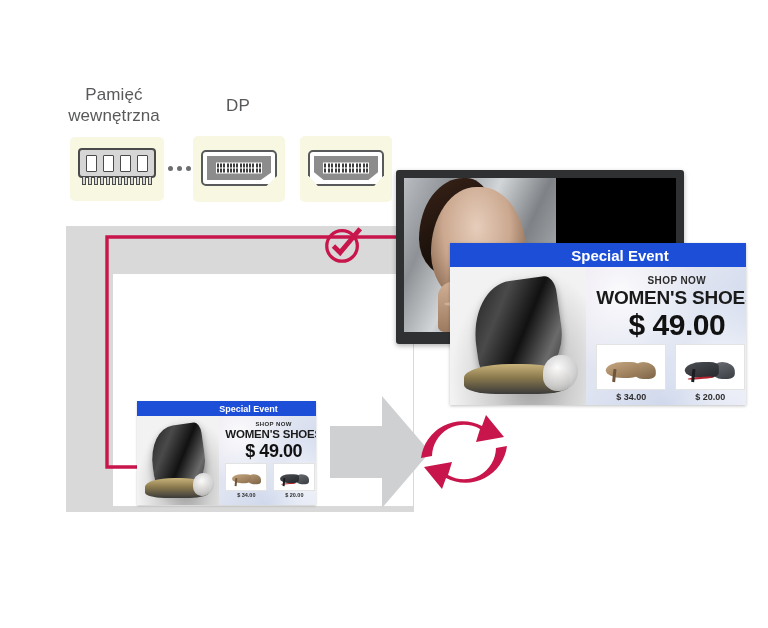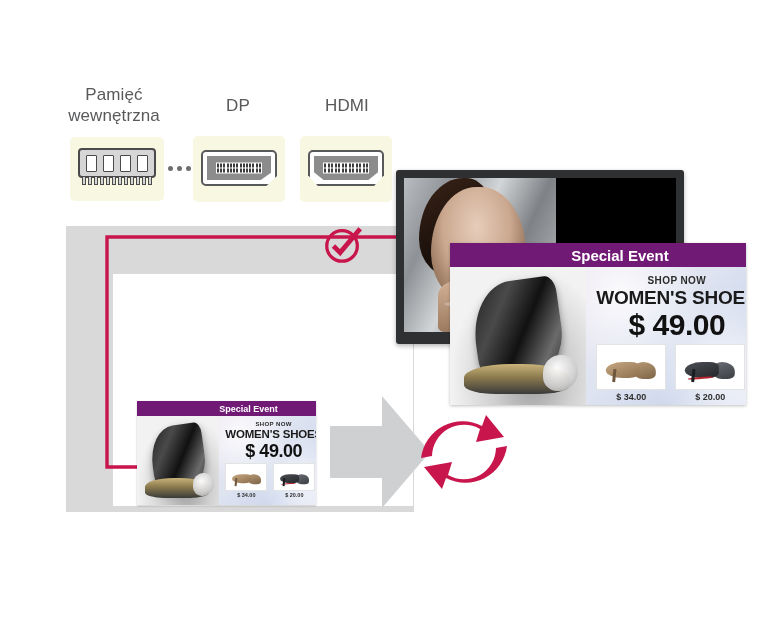--- a/index.html
+++ b/index.html
@@ -107,21 +107,21 @@
 
   
   #big-arrow{position:absolute;left:330px;top:392px;width:100px;height:120px;}
 
   
   #sync-icon{position:absolute;left:418px;top:412px;width:92px;height:80px;}
 
   
   .ad{position:absolute;background:#ffffff;overflow:hidden;}
   .ad-head{
-    width:100%;background:#701a75;color:#ffffff;
+    width:100%;background:#1d4ed8;color:#ffffff;
     display:flex;align-items:center;justify-content:center;
     font-weight:bold;box-sizing:border-box;padding-left:44px;
   }
   .ad-body{display:flex;width:100%;text-align:center;}
   .ad-photo{
     position:relative;flex:0 0 46%;
     background:
       radial-gradient(ellipse at 60% 80%, #9a9a9a 0%, #cfcfcf 35%, #f2f2f2 70%);
     overflow:hidden;
   }
@@ -264,21 +264,20 @@
   }
 </style>
 </head>
 <body>
 
 <div class="stage">
 
   <div class="src-label" id="lbl-mem">Pamięć
 wewnętrzna</div>
   <div class="src-label" id="lbl-dp">DP</div>
-  <div class="src-label" id="lbl-hdmi">HDMI</div>
 
   <div class="tile" id="tile-mem"></div>
   <div class="tile" id="tile-dp"></div>
   <div class="tile" id="tile-hdmi"></div>
 
   <div class="ram">
     <div class="ram-body">
       <i class="ram-chip"></i>
         <i class="ram-chip"></i>
         <i class="ram-chip"></i>

